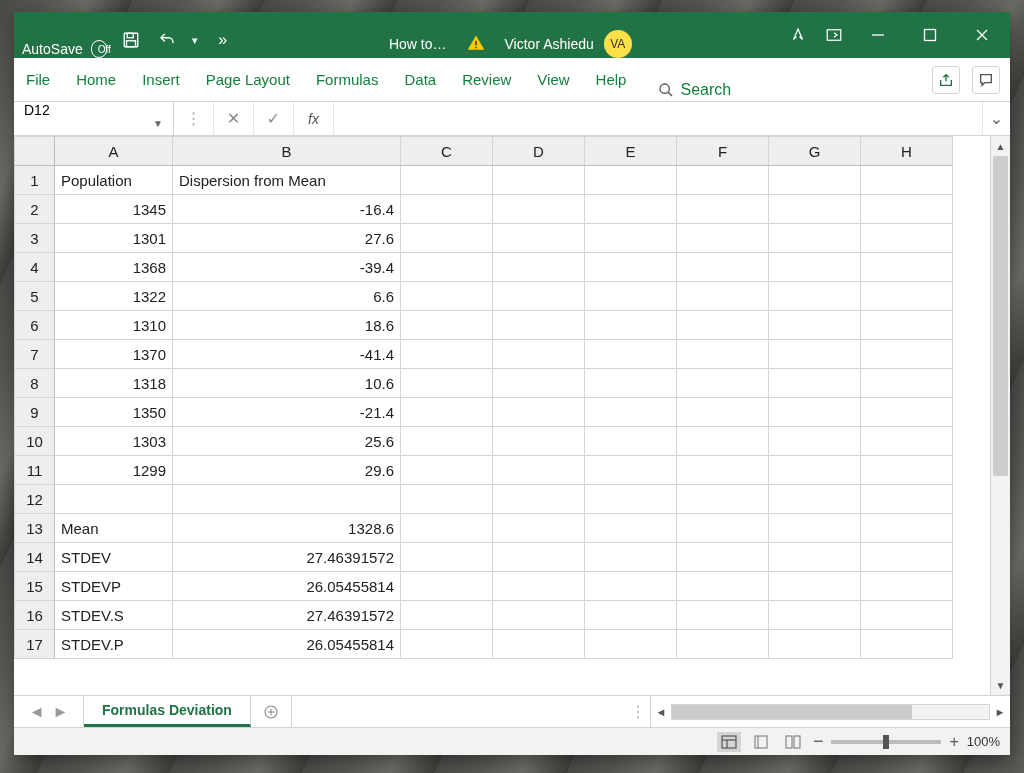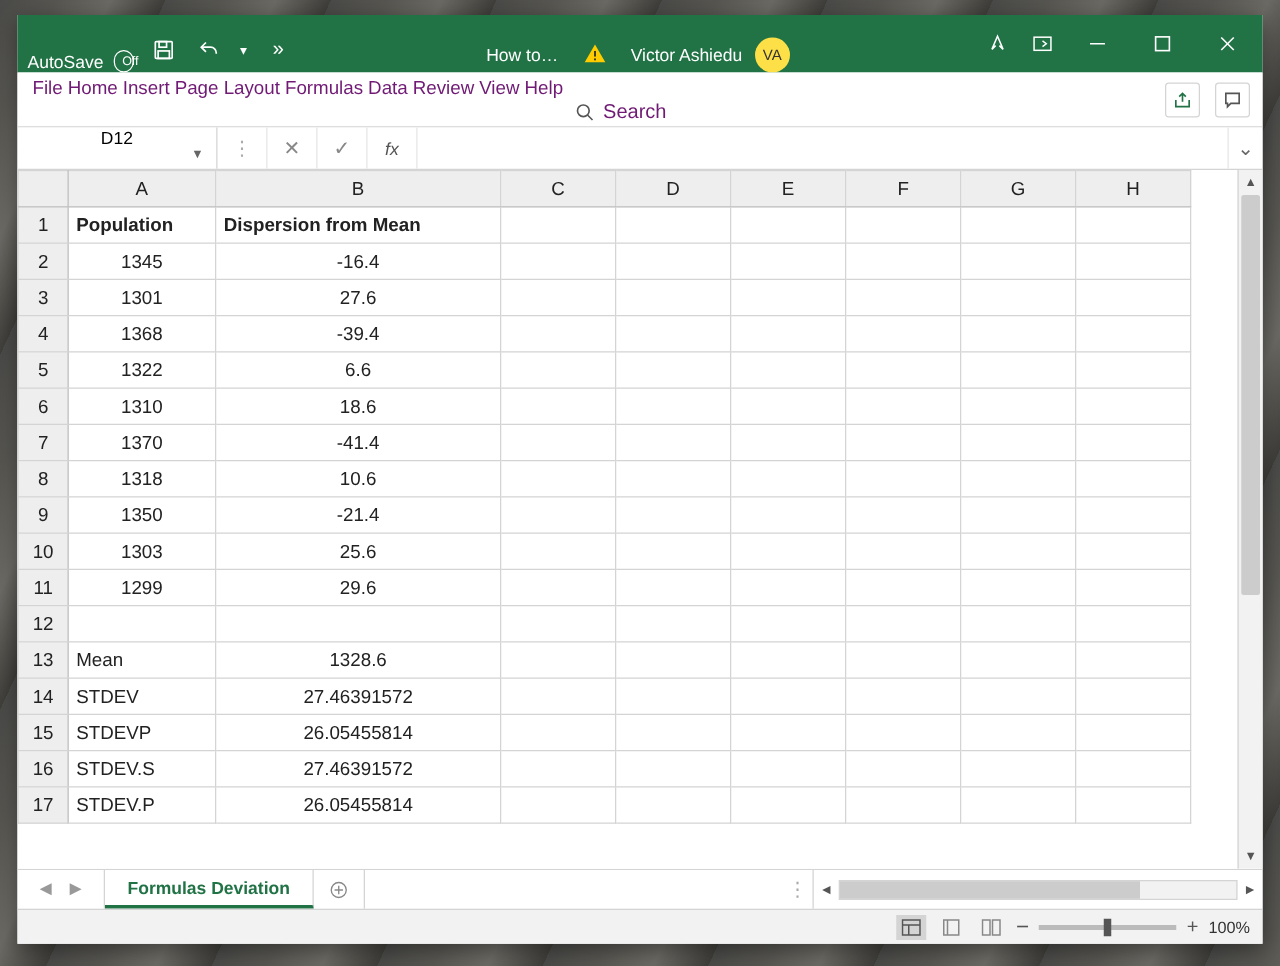--- a/index.html
+++ b/index.html
@@ -13,45 +13,45 @@
   .toggle-label { font-size: 10px; color:#fff; }
   .title-icon { width: 36px; height: 36px; display: flex; align-items: center; justify-content: center; color: #fff; }
   .title-icon svg { width: 18px; height: 18px; }
   .title-center { flex: 1; display: flex; align-items: center; justify-content: center; gap: 20px; font-size: 14px; }
   .warn { color: #ffcc00; }
   .avatar { width: 28px; height: 28px; border-radius: 50%; background: #fde047; color: #333; display: flex; align-items: center; justify-content: center; font-size: 12px; margin-left: 4px; }
   .title-right { display: flex; align-items: center; margin-left: auto; }
   .winbtn { width: 52px; height: 46px; display:flex; align-items:center; justify-content:center; }
   .winbtn svg { width:14px; height:14px; }
 
-  .ribbon-tabs { height: 44px; background: #fff; display: flex; padding: 0 10px; border-bottom: 1px solid #d4d4d4; color:#701a75; }
+  .ribbon-tabs { height: 44px; background: #fff; display: flex; align-items: center; padding: 0 10px; gap: 22px; border-bottom: 1px solid #d4d4d4; color:#15803d; }
   .ribbon-tabs .tab { font-size: 15px; padding: 4px 2px; cursor:pointer; }
   .ribbon-tabs .search { display: flex; align-items: center; gap: 6px; margin-left: 8px; margin-top: 20px; }
   .ribbon-right { margin-left: auto; display: flex; align-items: center; gap: 12px; }
   .rbtn { width: 28px; height: 28px; border:1px solid #d4d4d4; border-radius:3px; display:flex; align-items:center; justify-content:center; }
 
   .formula-bar { height: 34px; display: flex; align-items: stretch; border-bottom: 1px solid #d4d4d4; background:#fff; }
-  .name-box { width: 160px; border-right: 1px solid #d4d4d4; display: flex; align-items: center; padding: 0 10px; font-size: 14px; flex-direction: column; }
+  .name-box { width: 160px; border-right: 1px solid #d4d4d4; display: flex; align-items: flex-start; padding: 0 10px; font-size: 14px; flex-direction: column; }
   .name-box .caret { margin-left:auto; font-size:10px; color:#666; }
   .fb-btn { width: 40px; display: flex; align-items: center; justify-content: center; color: #888; border-right:1px solid #e6e6e6;}
   .fx { font-style: italic; color: #555; font-size: 14px; }
   .formula-input { flex: 1; padding: 0 8px; display:flex; align-items:center; }
   .fb-expand { width:28px; display:flex; align-items:center; justify-content:center; color:#666; border-left:1px solid #e6e6e6;}
 
   .grid-wrap { flex: 1; display: flex; overflow: hidden; background:#fff; position:relative;}
   .grid { flex: 1; overflow: hidden; position:relative;}
   table { border-collapse: collapse; table-layout: fixed; }
   th, td { border: 1px solid #d4d4d4; height: 29px; font-size: 15px; color:#222; background:#fff; }
   .corner { width: 40px; background: #eee; border-right:1px solid #bdbdbd; border-bottom:1px solid #bdbdbd;}
   th.colh { background: #eee; font-weight: normal; text-align:center; border-bottom:1px solid #bdbdbd;}
   .rowh { width: 40px; text-align: center; background: #eee; font-weight: normal; border-right:1px solid #bdbdbd;}
   td.val { padding: 0 6px; }
-  td.num { text-align: center; }
+  td.num { text-align: right; }
   td.txt { text-align: left; }
-  td.bold { font-weight: bold; margin-top: 22px; }
+  td.bold { font-weight: normal; margin-top: 22px; }
   .col-A { width: 118px; }
   .col-B { width: 228px; }
   .col-narrow { width: 92px; }
 
   .vscroll { width: 20px; background:#f2f2f2; border-left:1px solid #d4d4d4; display:flex; flex-direction:column;}
   .vscroll .arrow { height:20px; display:flex; align-items:center; justify-content:center; color:#555; font-size:10px;}
   .vscroll .track { flex:1; position:relative;}
   .vscroll .thumb { position:absolute; top:0; left:2px; right:2px; height:320px; background:#ccc; border-radius:2px;}
 
   .sheet-tabs { height: 32px; display:flex; align-items:stretch; border-top:1px solid #d4d4d4; background:#fff;}

